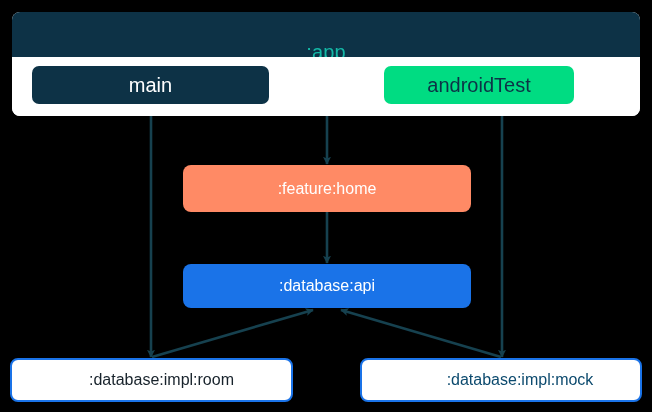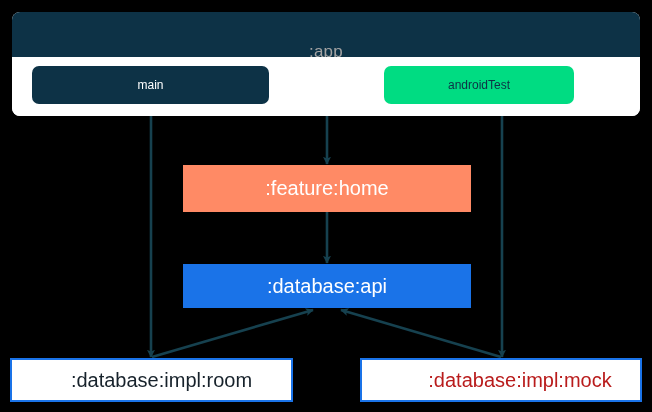--- a/index.html
+++ b/index.html
@@ -38,40 +38,40 @@
     z-index: 2;
   }
   .app-header {
     height: 45px;
     background: #0d3246;
     display: flex;
     align-items: center;
     justify-content: center;
   }
   .app-header-title {
-    color: #a3a3a3;
-    font-size: 17px;
+    color: #14b8a6;
+    font-size: 20px;
     letter-spacing: 0.2px;
     margin-top: 35px;
   }
   .app-body {
     position: relative;
     height: 59px;
     background: #ffffff;
   }
 
   .source-set {
     position: absolute;
     top: 9px;
     height: 38px;
     border-radius: 7px;
     display: flex;
     align-items: center;
     justify-content: center;
-    font-size: 12px;
+    font-size: 20px;
     box-sizing: border-box;
   }
   .ss-main {
     left: 20px;
     width: 237px;
     background: #0d3246;
     color: #ffffff;
   }
   .ss-androidtest {
     left: 372px;
@@ -79,23 +79,23 @@
     background: #00dc82;
     color: #0d3246;
   }
 
   
   .node {
     position: absolute;
     display: flex;
     align-items: center;
     justify-content: center;
-    border-radius: 0;
+    border-radius: 8px;
     box-sizing: border-box;
-    font-size: 20px;
+    font-size: 16px;
     z-index: 2;
   }
   .node-feature-home {
     left: 183px;
     top: 165px;
     width: 288px;
     height: 47px;
     background: #ff8a65;
     color: #ffffff;
   }
@@ -118,21 +118,21 @@
     color: #17222b;
     padding-left: 20px;
   }
   .node-impl-mock {
     left: 360px;
     top: 358px;
     width: 282px;
     height: 44px;
     background: #ffffff;
     border: 2px solid #1a73e8;
-    color: #b91c1c;
+    color: #0c4a6e;
     padding-left: 38px;
   }
 </style>
 </head>
 <body>
 
 <div id="canvas">
 
   <svg class="edges" viewBox="0 0 652 412" xmlns="http://www.w3.org/2000/svg">
     <defs>

